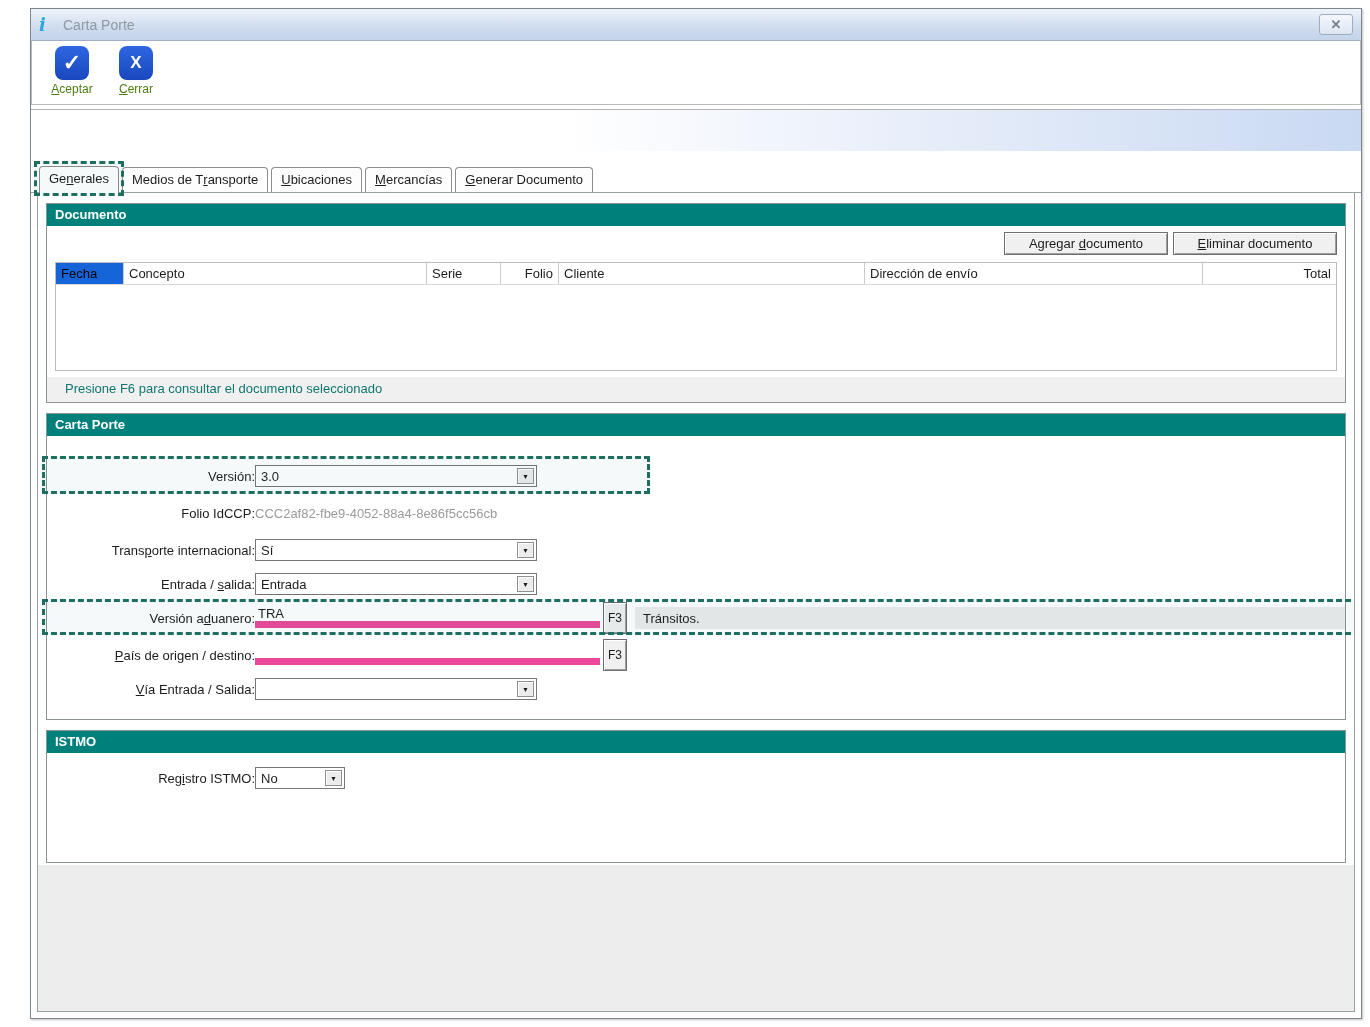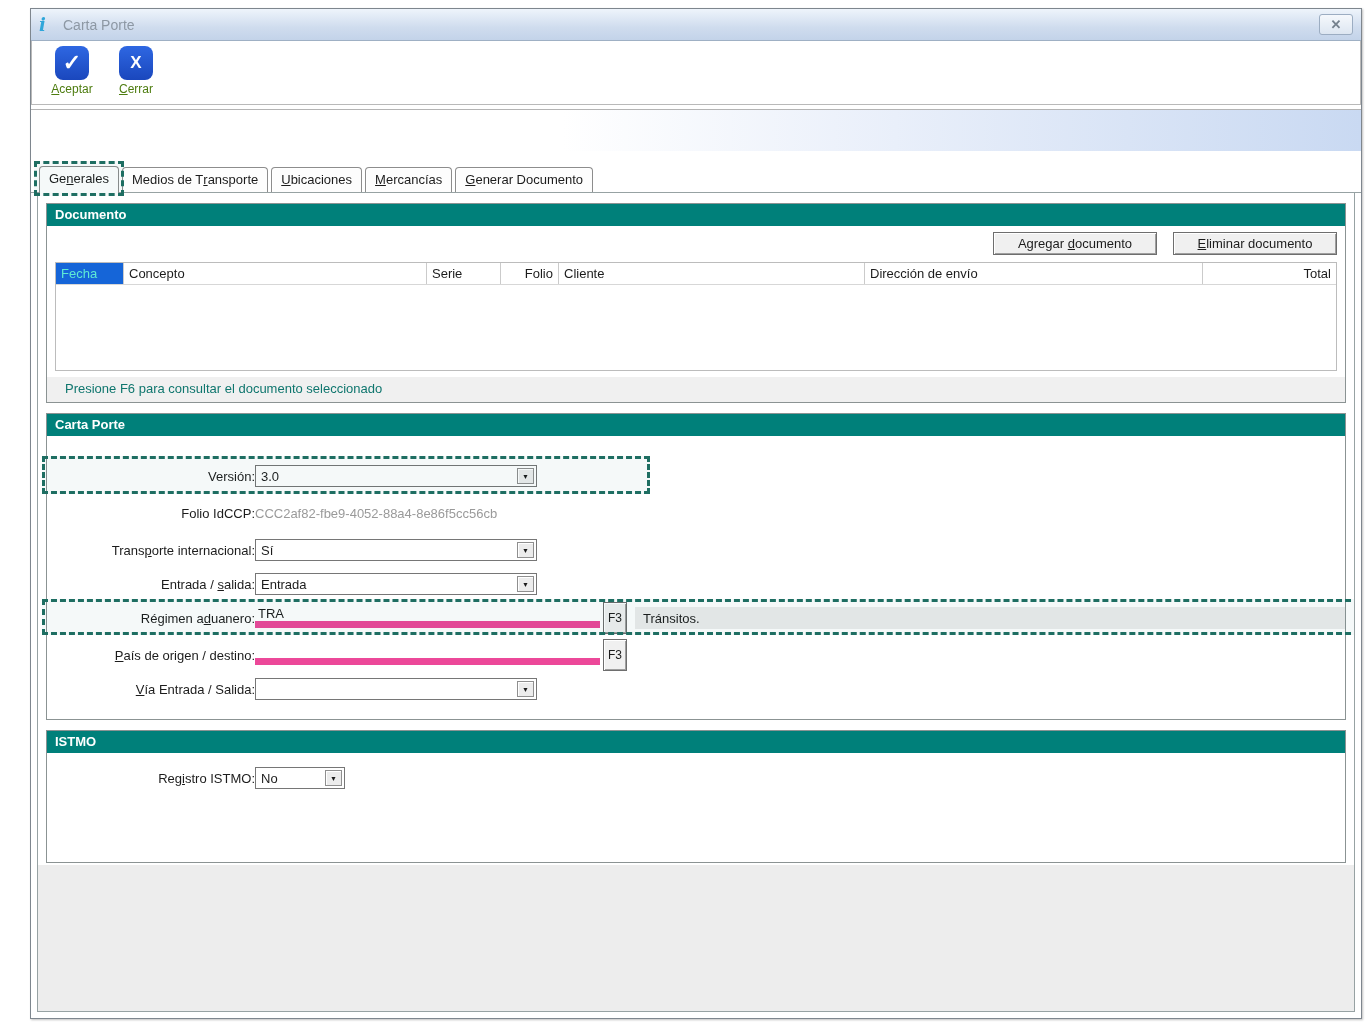--- a/index.html
+++ b/index.html
@@ -50,29 +50,29 @@
   .ann-regimen { left:-17px; top:-7px; right:-15px; height:36px; }
 
   
   .page { flex:1; margin:0 6px 6px; border:1px solid #97a2a3; border-top:none; background:#fff;
     display:flex; flex-direction:column; padding-top:10px; overflow:hidden; }
 
   .group { margin:0 8px; border:1px solid #8b9393; background:#fff; }
   .ghead { background:#00807a; color:#fff; font-weight:bold; padding:3px 11px 4px 8px; }
 
   
-  .doc-btnrow { display:flex; justify-content:flex-end; gap:16px; padding:6px 8px 3px; }
+  .doc-btnrow { display:flex; justify-content:flex-end; gap:5px; padding:6px 8px 3px; }
   .btn3d { background:#f0f0f0; border:1px solid #6e6e6e;
     box-shadow:inset 1px 1px 0 #ffffff, inset -1px -1px 0 #9f9f9f;
     display:flex; align-items:center; justify-content:center; cursor:default; }
   .doc-btn { width:164px; height:23px; }
   .tbl { margin:4px 8px 0; border:1px solid #bcbcbc; background:#fff; }
   .tbl-head { display:flex; height:21px; }
   .th { padding:0 5px; border-right:1px solid #cbcbcb; display:flex; align-items:center; overflow:hidden; }
-  .th.sel { background:#1565d8; color:#5eead4; }
+  .th.sel { background:#1565d8; color:#000000; }
   .th.right { justify-content:flex-end; }
   .w-fecha{width:68px;} .w-concepto{width:303px;} .w-serie{width:74px;} .w-folio{width:58px;}
   .w-cliente{width:306px;} .w-dir{width:338px;} .w-total{flex:1; border-right:none;}
   .tbl-body { height:86px; border-top:1px solid #d7d7d7; }
   .hint { margin-top:6px; background:#f0f0f0; padding:4px 0 6px 18px; color:#0f766e; }
 
   
   .cp-body { padding:2px 0 18px; }
   .frow { display:flex; align-items:center; height:24px; margin:10px 0 0 12px; position:relative; }
   .frow.first { margin-top:26px; }
@@ -205,21 +205,21 @@
 
         <div class="frow">
           <span class="flabel"><span>Entrada / </span><u>s</u><span>alida:</span></span>
           <span class="combo">
             <span class="cval">Entrada</span>
             <span class="arrow-btn">▼</span>
           </span>
         </div>
 
         <div class="frow">
-          <span class="flabel"><span>Régimen a</span><u>d</u><span>uanero:</span></span>
+          <span class="flabel"><span>Versión a</span><u>d</u><span>uanero:</span></span>
           <span class="uinput">
               <span>TRA</span>
             </span>
           <span class="btn3d f3btn">F3</span>
           <span class="desc-strip">
               <span>Tránsitos.</span>
             </span>
           <span class="ann ann-regimen"></span>
         </div>
 

